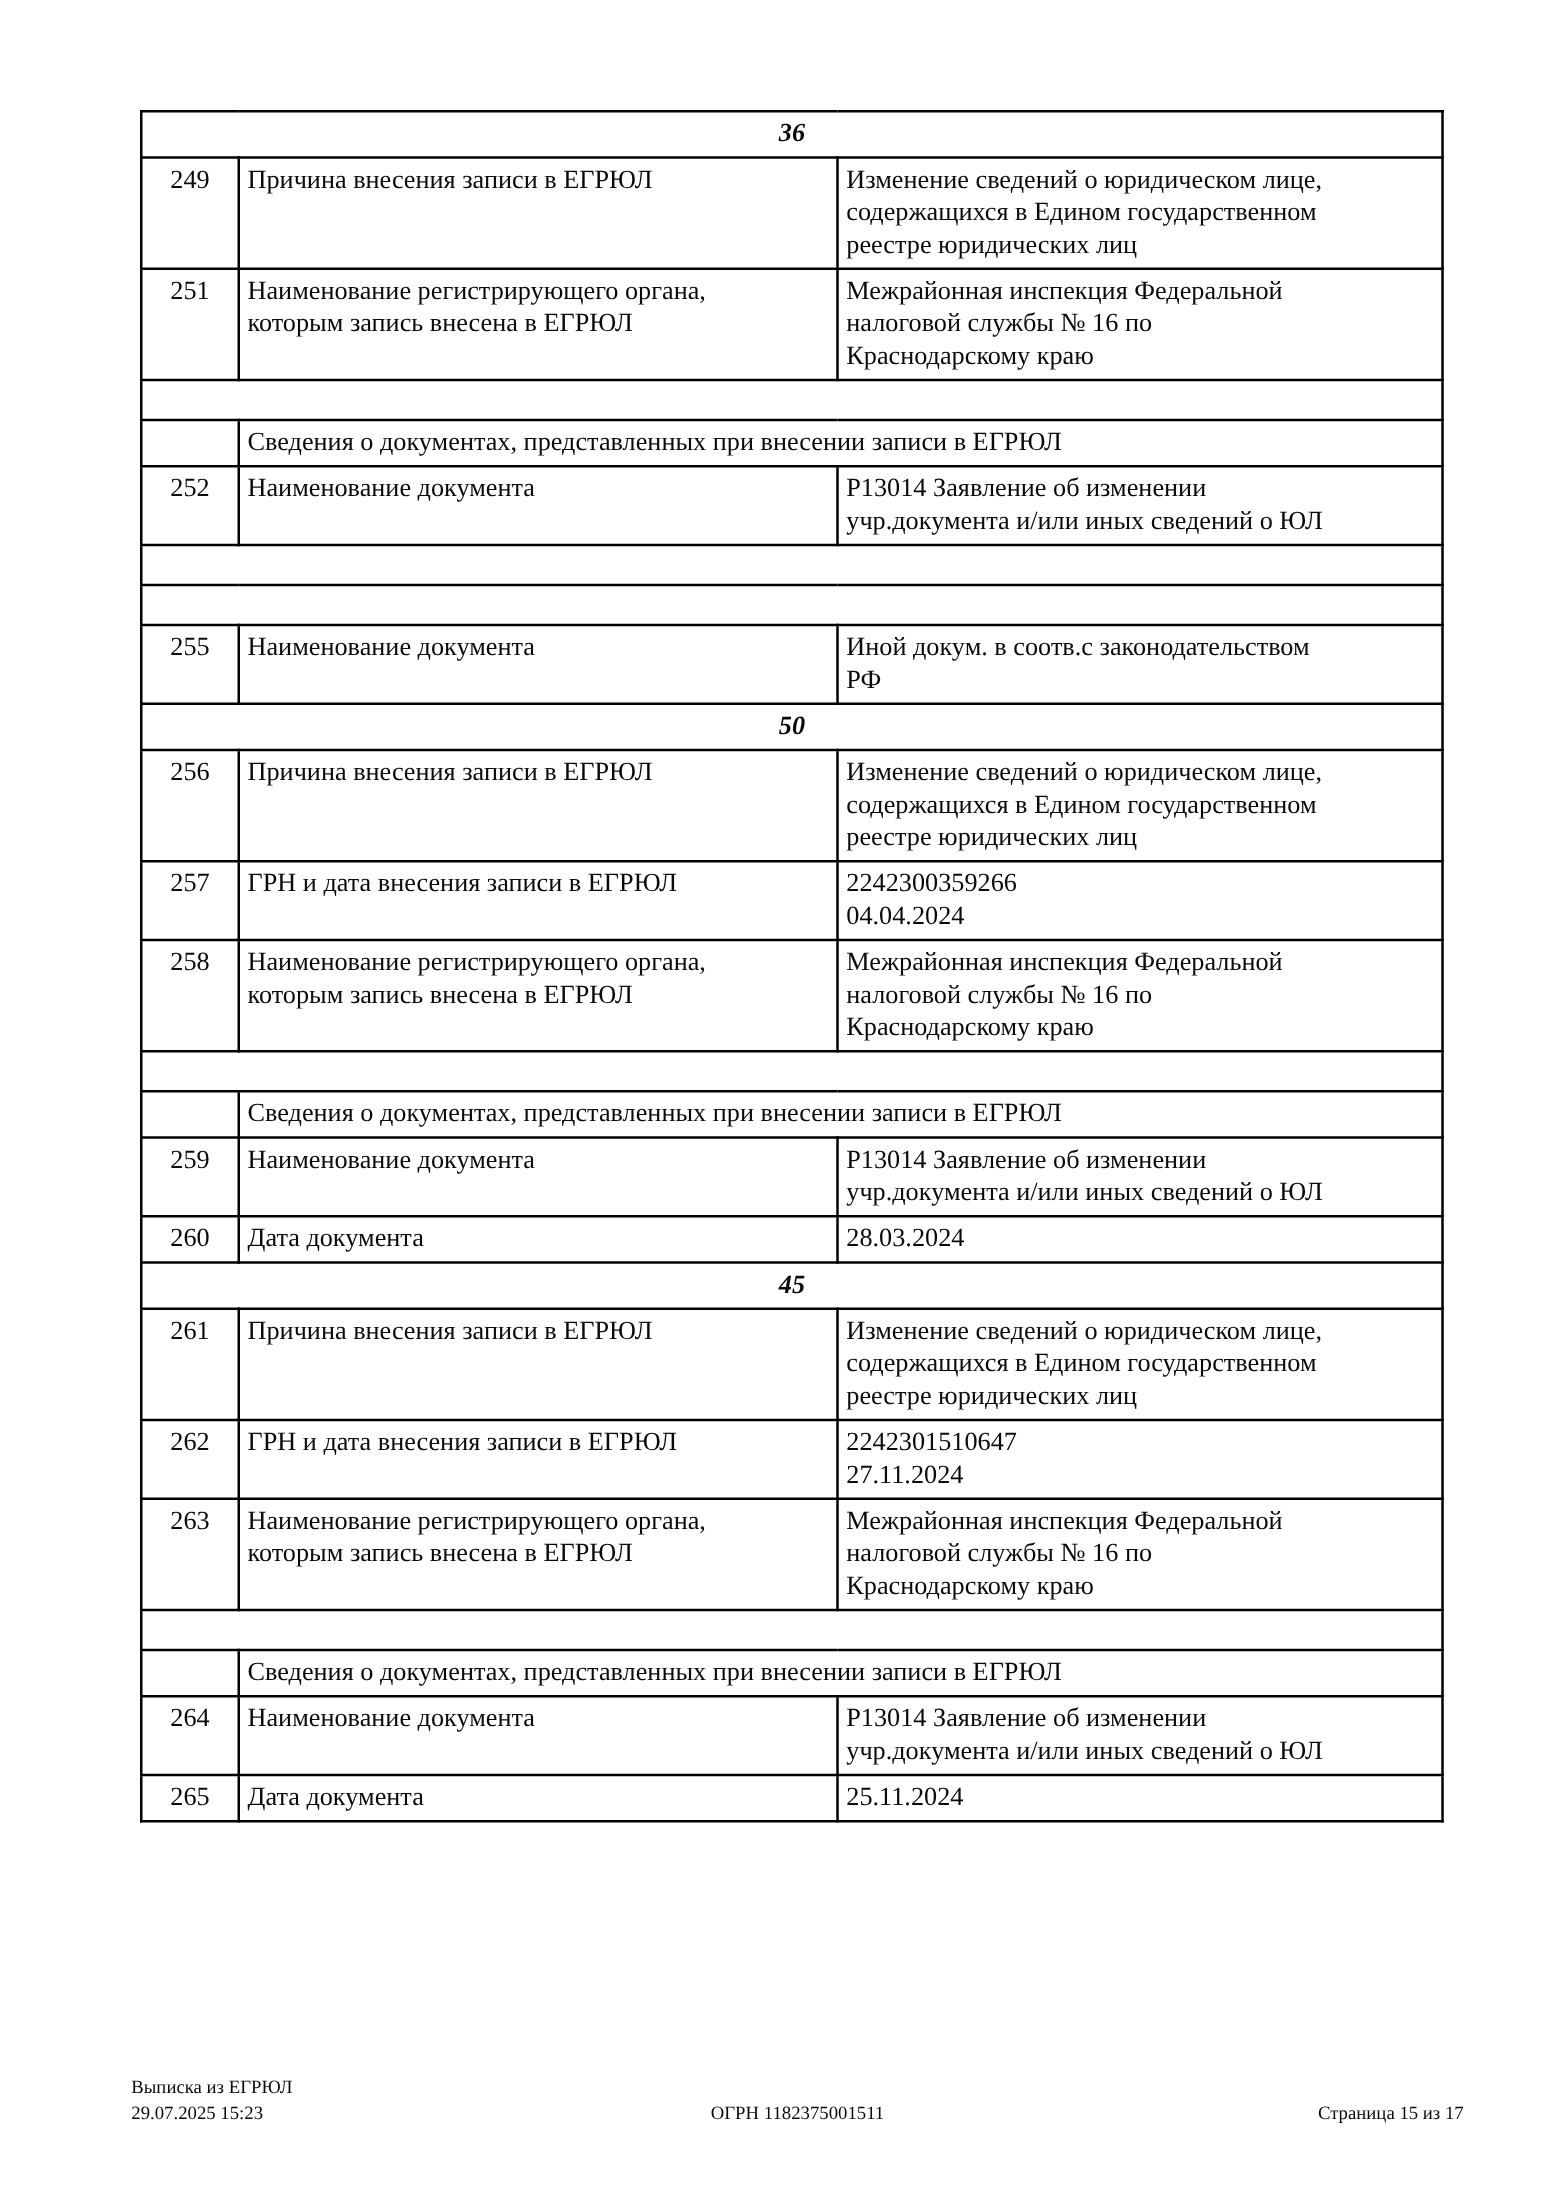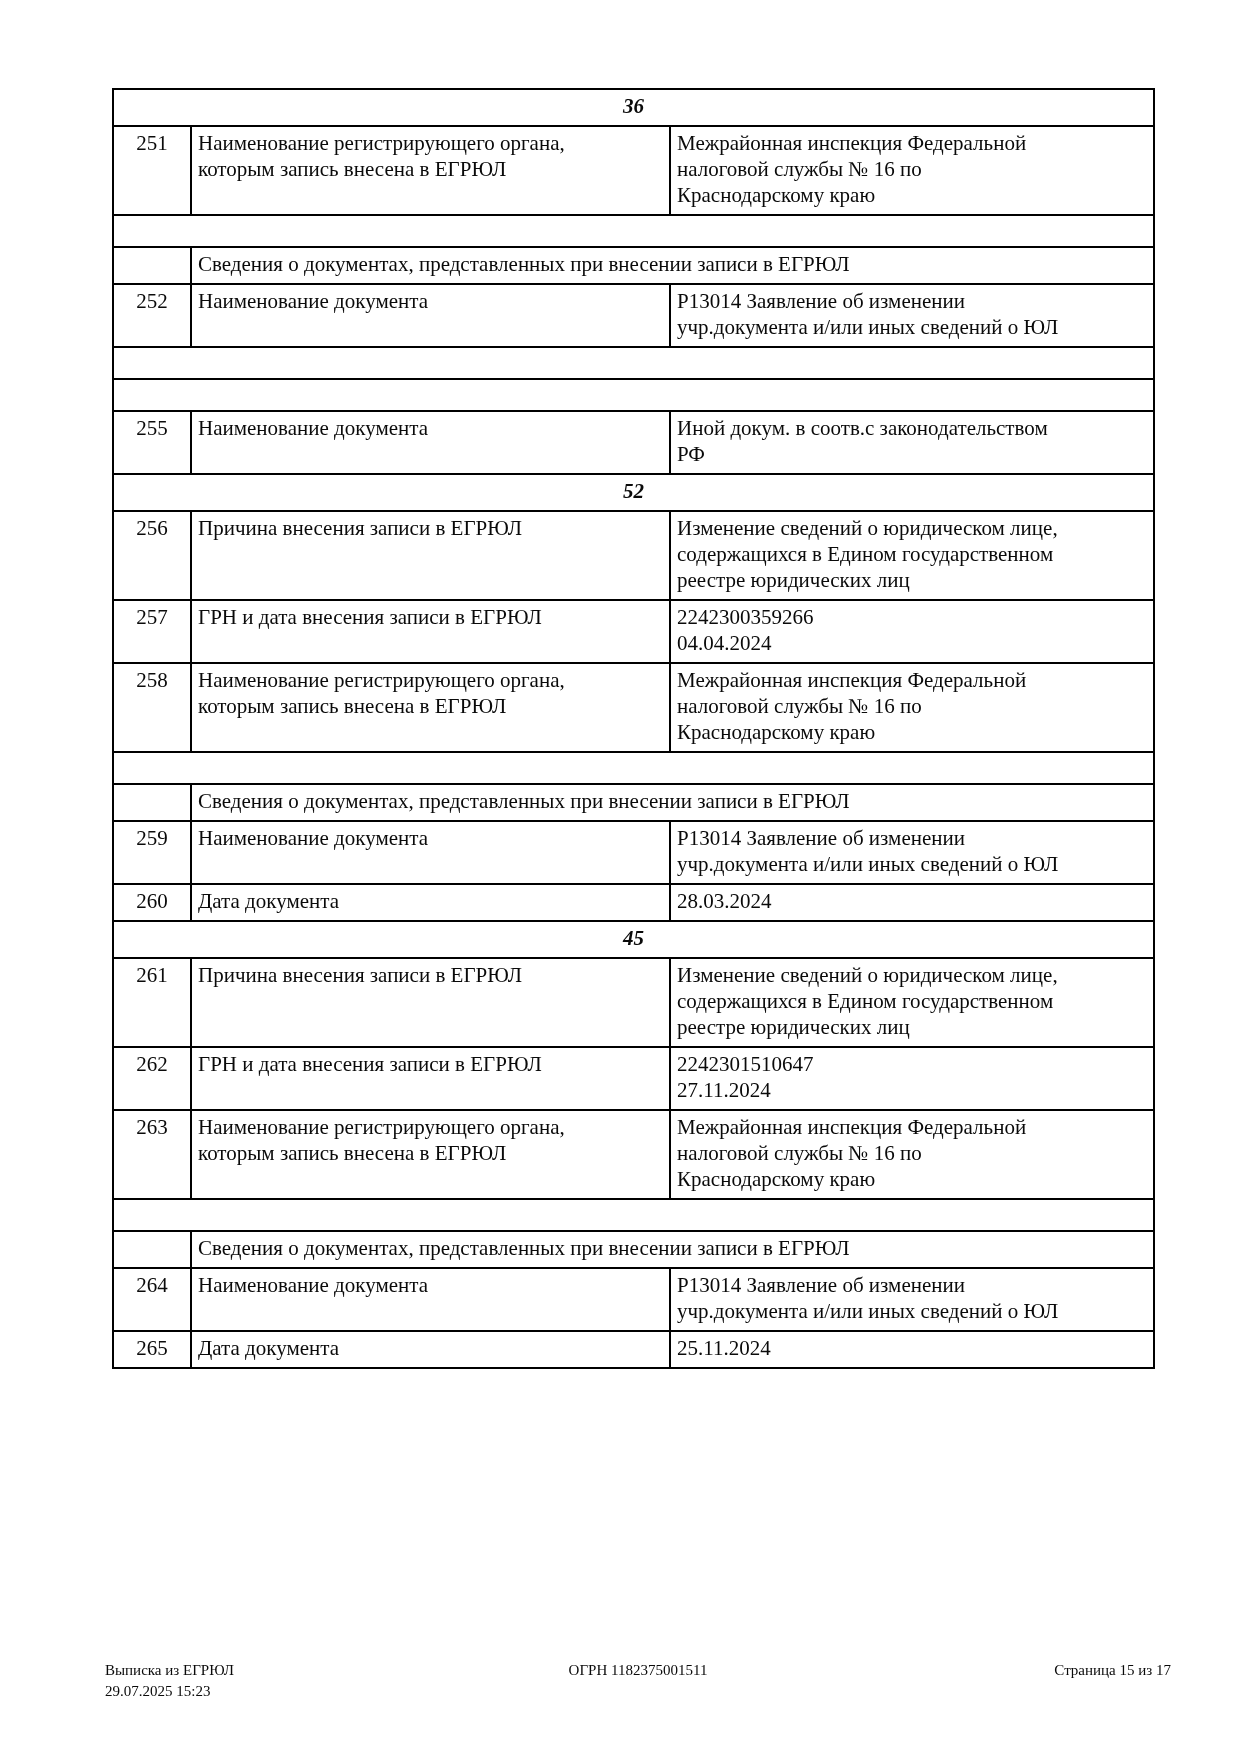--- a/index.html
+++ b/index.html
@@ -51,21 +51,21 @@
     height: 32px;
     padding: 0;
   }
 
   .footer {
     position: absolute;
     left: 105px;
     top: 1660px;
     width: 1066px;
     display: flex;
-    align-items: flex-start;
+    align-items: flex-end;
     font-size: 15px;
     line-height: 21px;
   }
   .footer-left  { flex: 1 1 0; text-align: left; }
   .footer-center{ flex: 1 1 0; text-align: center; }
   .footer-right { flex: 1 1 0; text-align: right; }
 </style>
 </head>
 <body>
 
@@ -75,20 +75,27 @@
     <colgroup>
       <col style="width:78px">
       <col style="width:479px">
       <col style="width:484px">
     </colgroup>
     <tbody>
         <tr>
           <td class="section-cell" colspan="3">36</td>
         </tr>
         <tr>
+          <td class="num-cell">249</td>
+          <td>Причина внесения записи в ЕГРЮЛ</td>
+          <td>Изменение сведений о юридическом лице,
+содержащихся в Едином государственном
+реестре юридических лиц</td>
+        </tr>
+        <tr>
           <td class="num-cell">251</td>
           <td>Наименование регистрирующего органа,
 которым запись внесена в ЕГРЮЛ</td>
           <td>Межрайонная инспекция Федеральной
 налоговой службы № 16 по
 Краснодарскому краю</td>
         </tr>
         <tr>
           <td class="spacer-cell" colspan="3"></td>
         </tr>
@@ -108,21 +115,21 @@
         <tr>
           <td class="spacer-cell" colspan="3"></td>
         </tr>
         <tr>
           <td class="num-cell">255</td>
           <td>Наименование документа</td>
           <td>Иной докум. в соотв.с законодательством
 РФ</td>
         </tr>
         <tr>
-          <td class="section-cell" colspan="3">52</td>
+          <td class="section-cell" colspan="3">50</td>
         </tr>
         <tr>
           <td class="num-cell">256</td>
           <td>Причина внесения записи в ЕГРЮЛ</td>
           <td>Изменение сведений о юридическом лице,
 содержащихся в Едином государственном
 реестре юридических лиц</td>
         </tr>
         <tr>
           <td class="num-cell">257</td>

